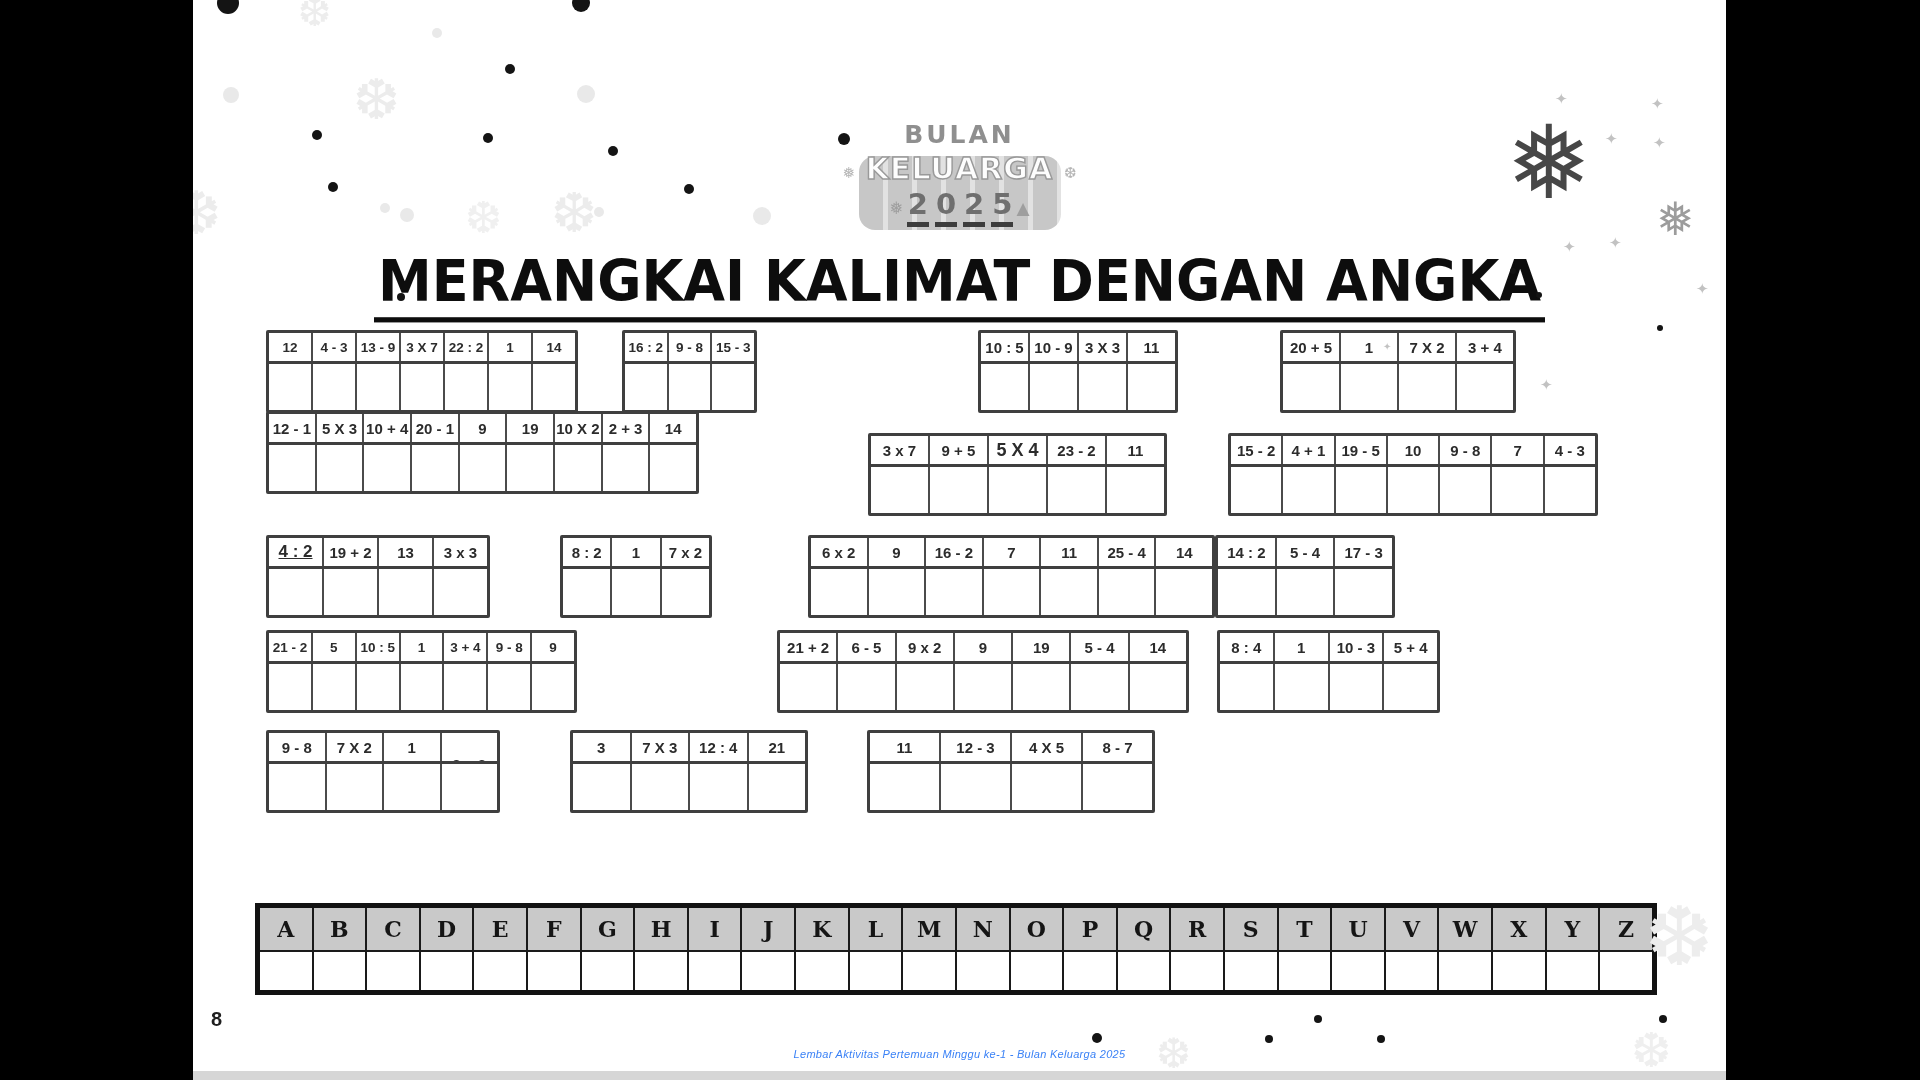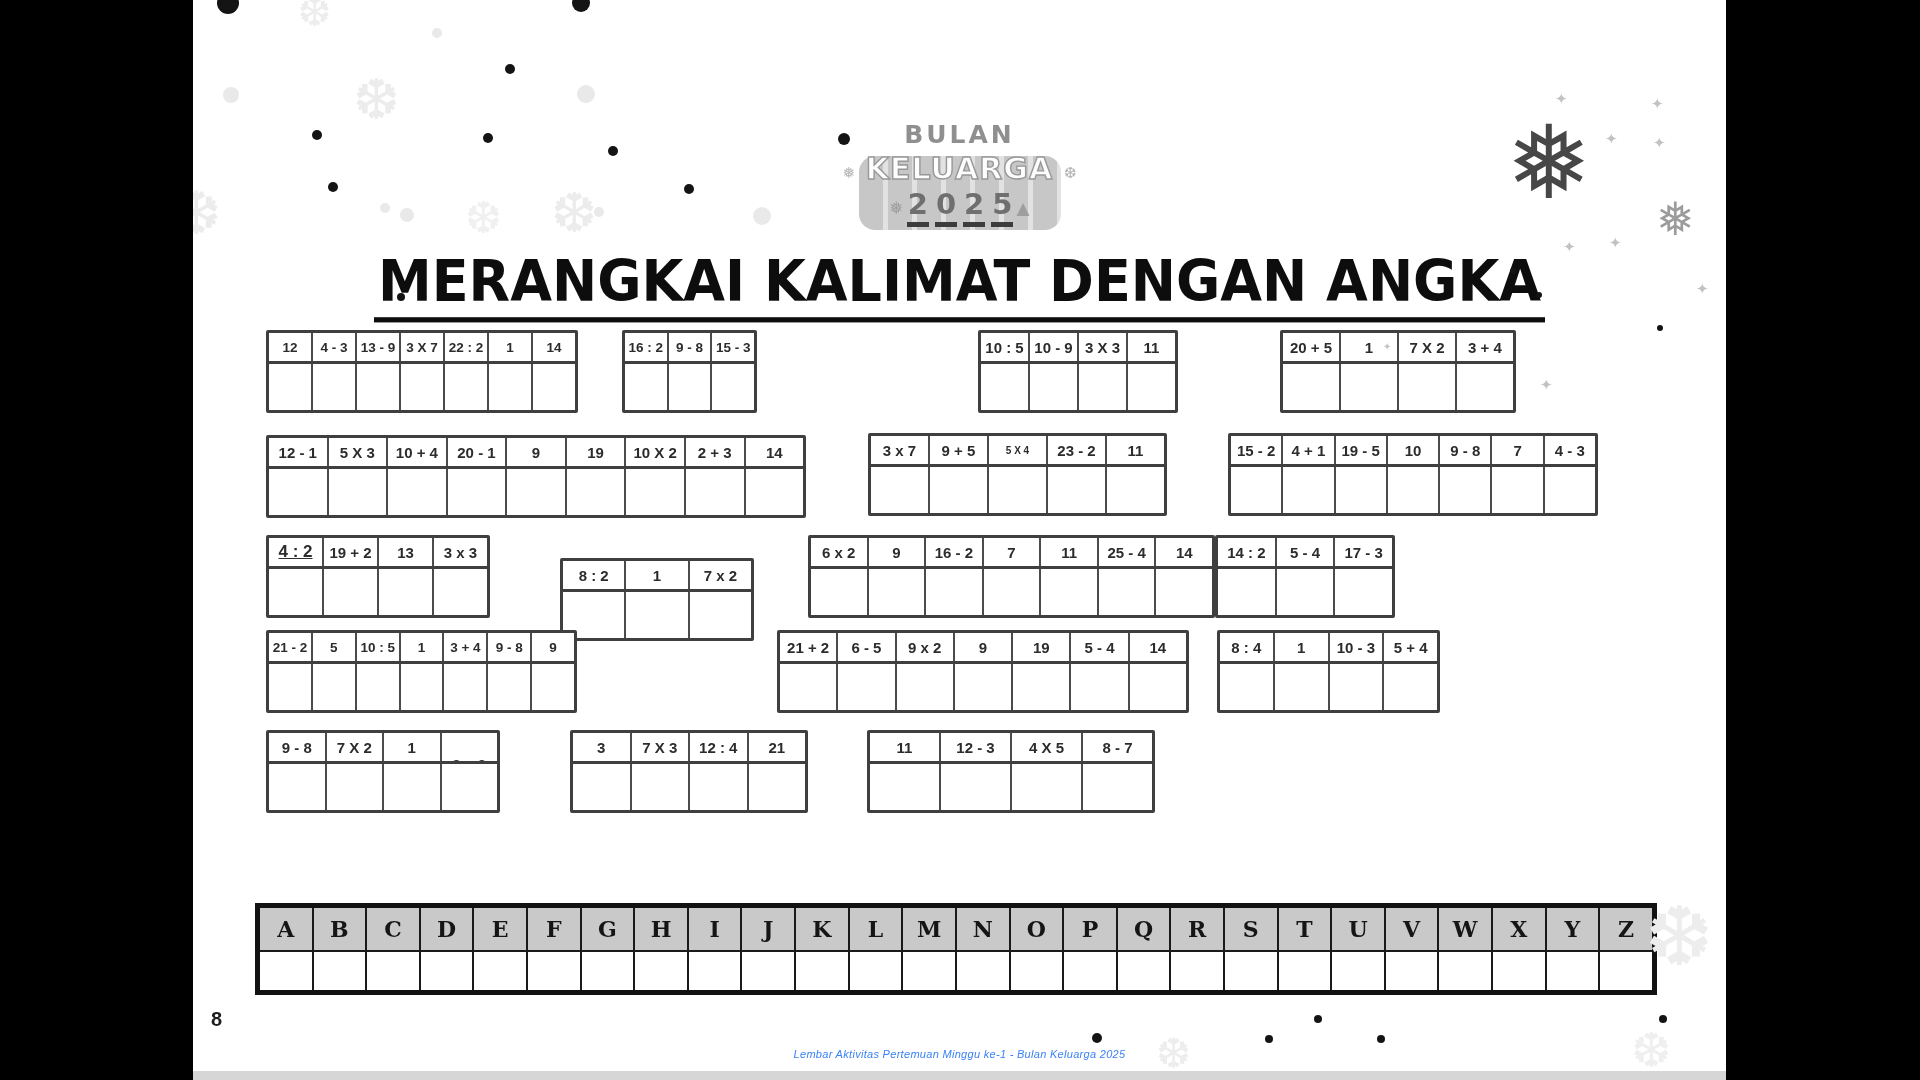--- a/index.html
+++ b/index.html
@@ -168,21 +168,21 @@
           </div>
         </div>
         <div class="prow answers">
           <div class="pcell"></div>
           <div class="pcell"></div>
           <div class="pcell"></div>
           <div class="pcell"></div>
         </div>
       </div>
 
-    <div class="pgroup" style="left:73px;top:435px;width:540px;">
+    <div class="pgroup" style="left:73px;top:411px;width:433px;">
         <div class="prow labels">
           <div class="pcell">
             <span class="plabel" style="font-size: 15px;">12 - 1</span>
           </div>
           <div class="pcell">
             <span class="plabel" style="font-size: 15px;">5 X 3</span>
           </div>
           <div class="pcell">
             <span class="plabel" style="font-size: 15px;">10 + 4</span>
           </div>
@@ -219,21 +219,21 @@
       </div>
     <div class="pgroup" style="left:675px;top:433px;width:299px;">
         <div class="prow labels">
           <div class="pcell">
             <span class="plabel" style="font-size: 15px;">3 x 7</span>
           </div>
           <div class="pcell">
             <span class="plabel" style="font-size: 15px;">9 + 5</span>
           </div>
           <div class="pcell">
-            <span class="plabel" style="font-size: 10px;">5 X 4</span>
+            <span class="plabel" style="font-size: 18px;">5 X 4</span>
           </div>
           <div class="pcell">
             <span class="plabel" style="font-size: 15px;">23 - 2</span>
           </div>
           <div class="pcell">
             <span class="plabel" style="font-size: 15px;">11</span>
           </div>
         </div>
         <div class="prow answers">
           <div class="pcell"></div>
@@ -293,21 +293,21 @@
             <span class="plabel" style="font-size: 15px;">3 x 3</span>
           </div>
         </div>
         <div class="prow answers">
           <div class="pcell"></div>
           <div class="pcell"></div>
           <div class="pcell"></div>
           <div class="pcell"></div>
         </div>
       </div>
-    <div class="pgroup" style="left:367px;top:558px;width:194px;">
+    <div class="pgroup" style="left:367px;top:535px;width:152px;">
         <div class="prow labels">
           <div class="pcell">
             <span class="plabel" style="font-size: 15px;">8 : 2</span>
           </div>
           <div class="pcell">
             <span class="plabel" style="font-size: 15px;">1</span>
           </div>
           <div class="pcell">
             <span class="plabel" style="font-size: 15px;">7 x 2</span>
           </div>

